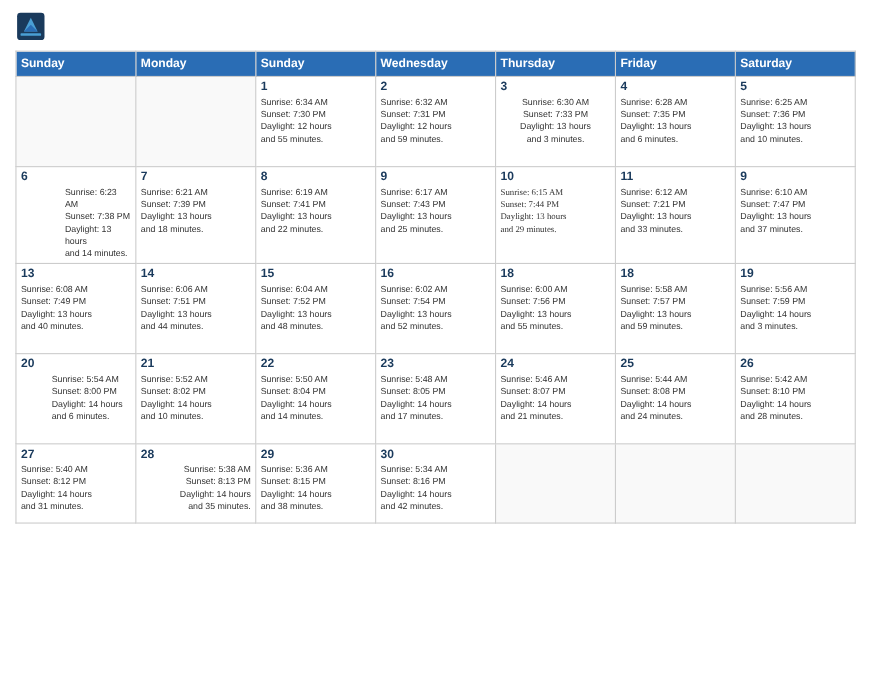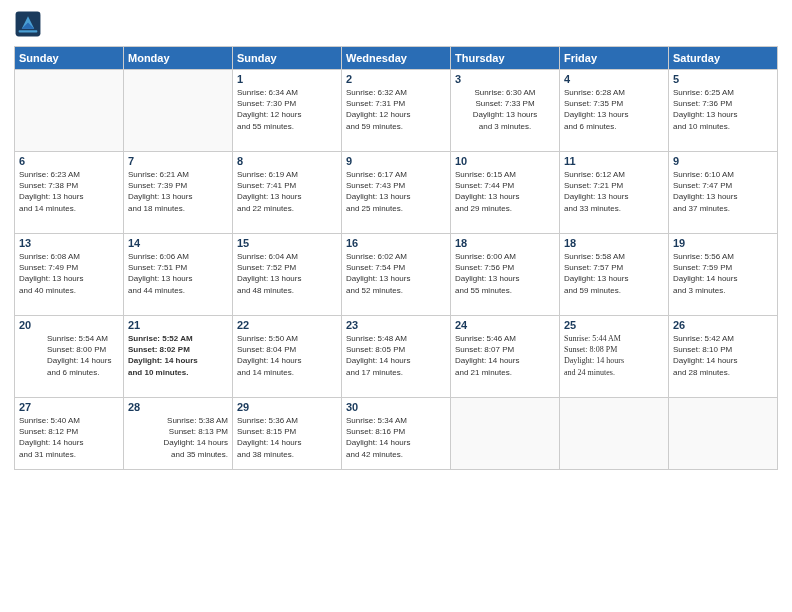--- a/index.html
+++ b/index.html
@@ -168,21 +168,21 @@
             <span class="day-number">5</span>
             <div class="day-info" style="white-space: pre-line;">Sunrise: 6:25 AM
 Sunset: 7:36 PM
 Daylight: 13 hours
 and 10 minutes.</div>
           </td>
         </tr>
         <tr>
           <td>
             <span class="day-number">6</span>
-            <div class="day-info" style="white-space: pre-line;">Sunrise: 6:23 AM
+            <div class="day-info" style="white-space: pre-line; margin-left: 40px;">Sunrise: 6:23 AM
 Sunset: 7:38 PM
 Daylight: 13 hours
 and 14 minutes.</div>
           </td>
           <td>
             <span class="day-number">7</span>
             <div class="day-info" style="white-space: pre-line;">Sunrise: 6:21 AM
 Sunset: 7:39 PM
 Daylight: 13 hours
 and 18 minutes.</div>
@@ -196,21 +196,21 @@
           </td>
           <td>
             <span class="day-number">9</span>
             <div class="day-info" style="white-space: pre-line;">Sunrise: 6:17 AM
 Sunset: 7:43 PM
 Daylight: 13 hours
 and 25 minutes.</div>
           </td>
           <td>
             <span class="day-number">10</span>
-            <div class="day-info" style="white-space: pre-line;">Sunrise: 6:15 AM
+            <div class="day-info" style="white-space: pre-line; font-family: Liberation Serif, serif;">Sunrise: 6:15 AM
 Sunset: 7:44 PM
 Daylight: 13 hours
 and 29 minutes.</div>
           </td>
           <td>
             <span class="day-number">11</span>
             <div class="day-info" style="white-space: pre-line;">Sunrise: 6:12 AM
 Sunset: 7:21 PM
 Daylight: 13 hours
 and 33 minutes.</div>
@@ -277,21 +277,21 @@
         <tr>
           <td>
             <span class="day-number">20</span>
             <div class="day-info" style="white-space: pre-line; margin-left: 28px;">Sunrise: 5:54 AM
 Sunset: 8:00 PM
 Daylight: 14 hours
 and 6 minutes.</div>
           </td>
           <td>
             <span class="day-number">21</span>
-            <div class="day-info" style="white-space: pre-line; font-weight: bold;">Sunrise: 5:52 AM
+            <div class="day-info" style="white-space: pre-line;">Sunrise: 5:52 AM
 Sunset: 8:02 PM
 Daylight: 14 hours
 and 10 minutes.</div>
           </td>
           <td>
             <span class="day-number">22</span>
             <div class="day-info" style="white-space: pre-line;">Sunrise: 5:50 AM
 Sunset: 8:04 PM
 Daylight: 14 hours
 and 14 minutes.</div>
@@ -305,21 +305,21 @@
           </td>
           <td>
             <span class="day-number">24</span>
             <div class="day-info" style="white-space: pre-line;">Sunrise: 5:46 AM
 Sunset: 8:07 PM
 Daylight: 14 hours
 and 21 minutes.</div>
           </td>
           <td>
             <span class="day-number">25</span>
-            <div class="day-info" style="white-space: pre-line; font-family: Liberation Serif, serif;">Sunrise: 5:44 AM
+            <div class="day-info" style="white-space: pre-line;">Sunrise: 5:44 AM
 Sunset: 8:08 PM
 Daylight: 14 hours
 and 24 minutes.</div>
           </td>
           <td>
             <span class="day-number">26</span>
             <div class="day-info" style="white-space: pre-line;">Sunrise: 5:42 AM
 Sunset: 8:10 PM
 Daylight: 14 hours
 and 28 minutes.</div>

